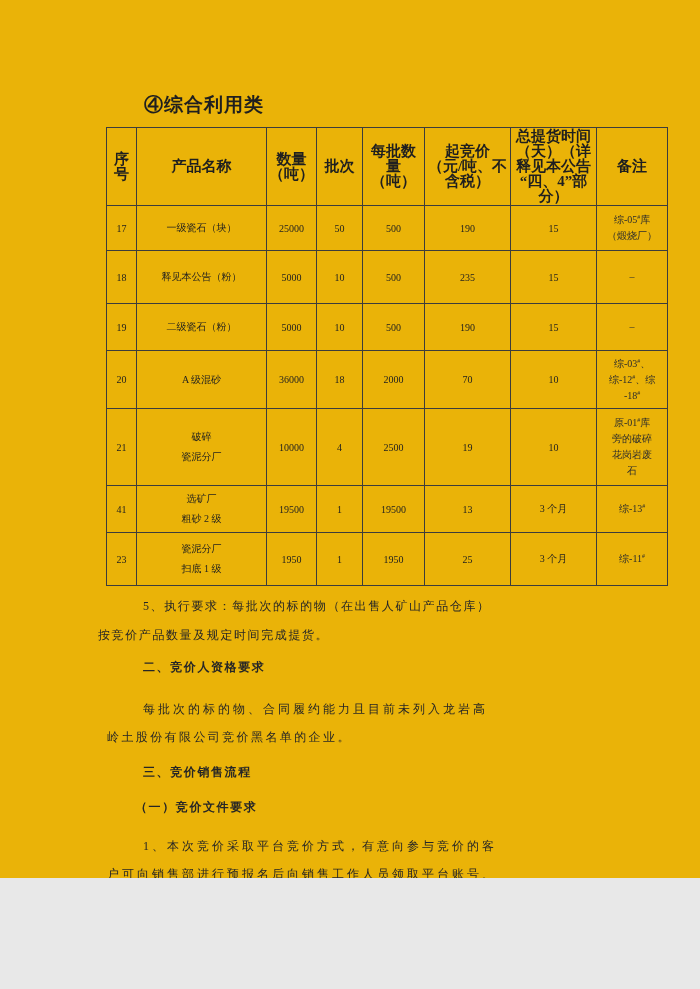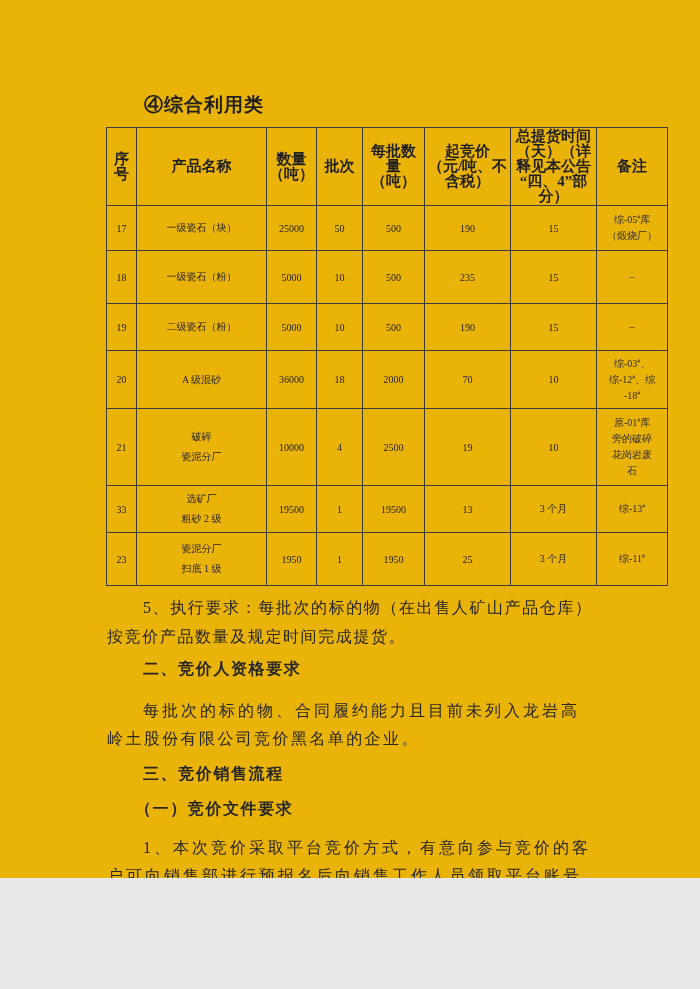--- a/index.html
+++ b/index.html
@@ -63,21 +63,21 @@
   td.remark-cell{
     font-size:11.5px;
     line-height:16px;
     white-space:pre-line;
     color:#2c2c2c;
     font-weight:500;
   }
   sup{font-size:0.58em;line-height:0;}
   .bodyline{
     position:absolute;
-    font-size:16px;
+    font-size:12px;
     letter-spacing:1.6px;
     white-space:nowrap;
     color:#262626;
   }
   .ls-wide{letter-spacing:3px;}
   .ls-mid{letter-spacing:2.4px;}
   .pageno{
     position:absolute;
     left:0;top:926px;
     width:700px;
@@ -132,21 +132,21 @@
       <td>50</td>
       <td>500</td>
       <td>190</td>
       <td>15</td>
       <td class="remark-cell">综-05<sup>#</sup>库
 （煅烧厂）</td>
     </tr>
 
     <tr style="height:53px">
       <td>18</td>
-      <td class="name-cell">一级瓷石（粉）</td>
+      <td class="name-cell">释见本公告（粉）</td>
       <td>5000</td>
       <td>10</td>
       <td>500</td>
       <td>235</td>
       <td>15</td>
       <td class="remark-cell">–</td>
     </tr>
 
     <tr style="height:47px">
       <td>19</td>
@@ -181,21 +181,21 @@
       <td>2500</td>
       <td>19</td>
       <td>10</td>
       <td class="remark-cell">原-01<sup>#</sup>库
 旁的破碎
 花岗岩废
 石</td>
     </tr>
 
     <tr style="height:47px">
-      <td>33</td>
+      <td>41</td>
       <td class="name-cell">选矿厂
 粗砂 2 级</td>
       <td>19500</td>
       <td>1</td>
       <td>19500</td>
       <td>13</td>
       <td>3 个月</td>
       <td class="remark-cell">综-13<sup>#</sup></td>
     </tr>
 
@@ -207,21 +207,21 @@
       <td>1</td>
       <td>1950</td>
       <td>25</td>
       <td>3 个月</td>
       <td class="remark-cell">综-11<sup>#</sup></td>
     </tr>
   </tbody>
     </table>
 
   <div class="bodyline" style="left:143px;top:598px;">5、执行要求：每批次的标的物（在出售人矿山产品仓库）</div>
-  <div class="bodyline" style="left:107px;top:627px;">按竞价产品数量及规定时间完成提货。</div>
+  <div class="bodyline" style="left:98px;top:627px;">按竞价产品数量及规定时间完成提货。</div>
 
   <div class="bodyline heading-num" style="left:143px;top:659px;">二、竞价人资格要求</div>
 
   <div class="bodyline ls-wide" style="left:143px;top:701px;">每批次的标的物、合同履约能力且目前未列入龙岩高</div>
   <div class="bodyline ls-mid" style="left:107px;top:729px;">岭土股份有限公司竞价黑名单的企业。</div>
 
   <div class="bodyline heading-num" style="left:143px;top:764px;">三、竞价销售流程</div>
 
   <div class="bodyline heading-serif-bold" style="left:135px;top:799px;">（一）竞价文件要求</div>
 

